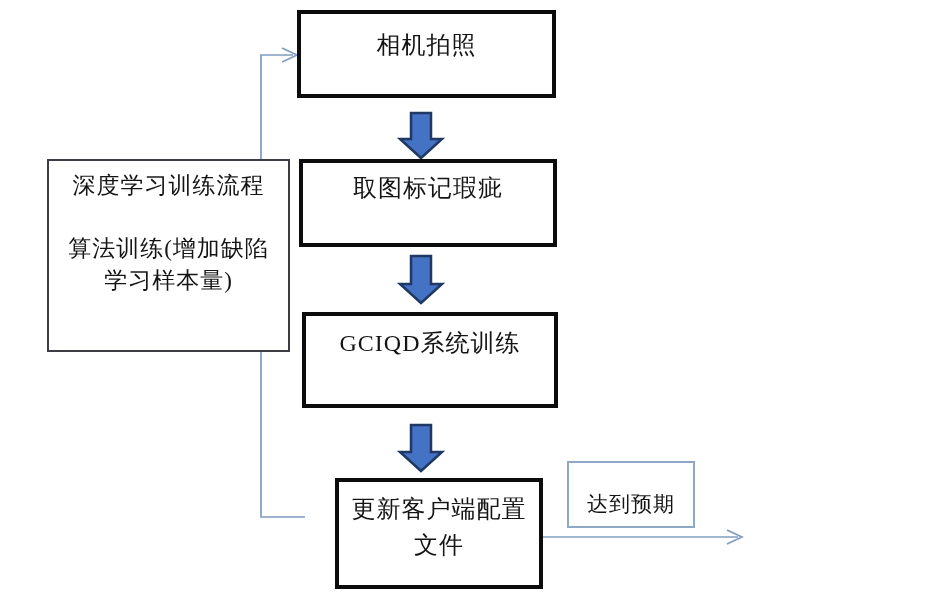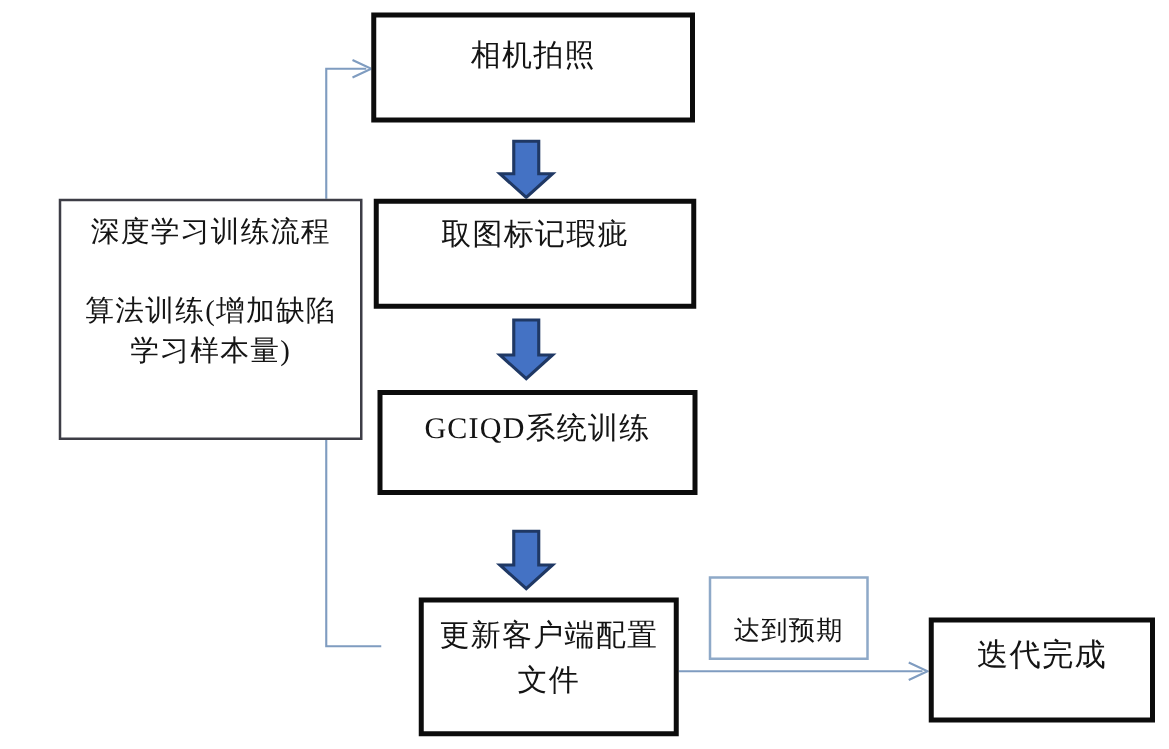--- a/index.html
+++ b/index.html
@@ -29,21 +29,21 @@
     box-sizing:border-box;
     background:#fff;
     text-align:center;
     letter-spacing:1px;
     line-height:1.45;
   }
   .box span{white-space:pre-line;display:block;}
   .thick{border:4px solid var(--box-border);}
   .box-camera{left:297px;top:10px;width:259px;height:88px;font-size:24px;padding-top:14px;}
   .box-mark{left:299px;top:159px;width:258px;height:88px;font-size:24px;padding-top:8px;}
-  .box-gciqd{left:302px;top:312px;width:256px;height:84px;font-size:24px;padding-top:10px;}
+  .box-gciqd{left:302px;top:312px;width:256px;height:96px;font-size:24px;padding-top:10px;}
   .box-update{left:305px;top:478px;width:208px;height:111px;font-size:24px;padding-top:9px;line-height:1.5;margin-left:30px;}
   .box-note{
     left:3px;top:159px;width:243px;height:193px;
     border:2px solid var(--note-border);
     font-size:23px;padding-top:9px;line-height:1.38;margin-left:44px;
   }
   .box-expect{
     left:567px;top:461px;width:128px;height:67px;
     border:2px solid var(--expect-border);
     font-size:21px;padding-top:26px;
@@ -89,17 +89,14 @@
     <span>深度学习训练流程
 
 算法训练(增加缺陷
 学习样本量)</span>
   </div>
 
   <div class="box box-expect">
     <span>达到预期</span>
   </div>
 
-  <div class="box thick box-done">
-    <span>迭代完成</span>
-  </div>
 
 </div>
 
 </body></html>

